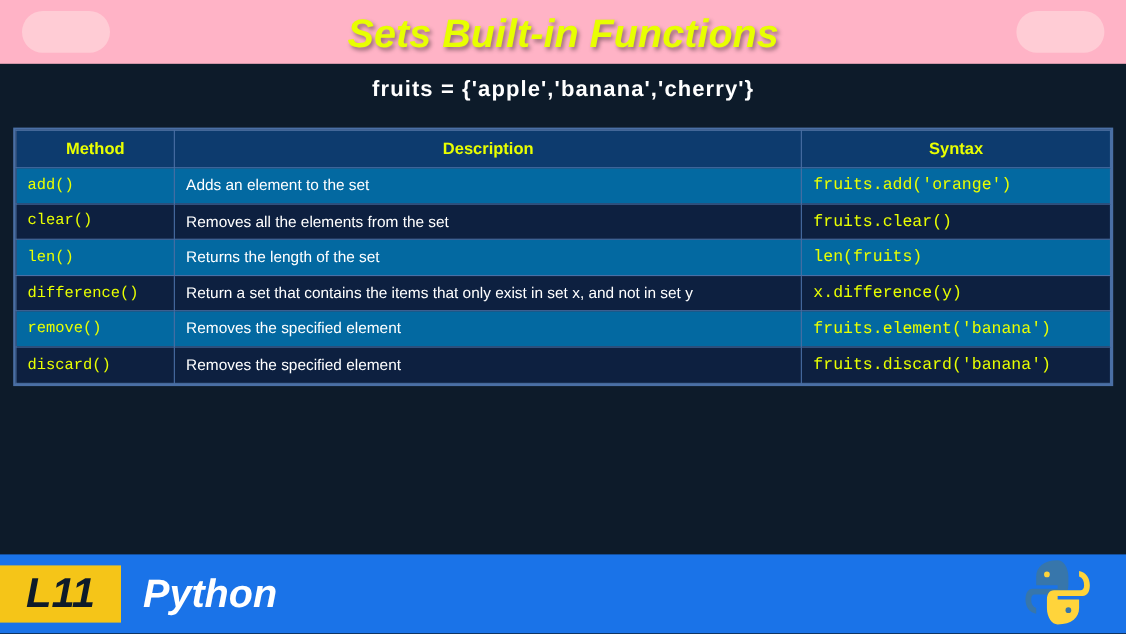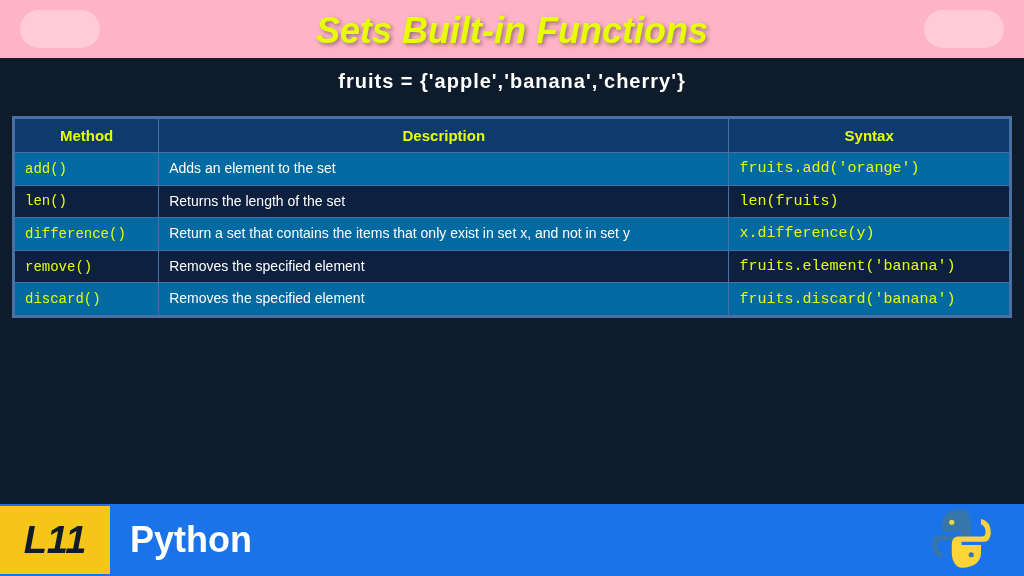--- a/index.html
+++ b/index.html
@@ -140,39 +140,40 @@
       left: 0;
       width: 100%;
       height: 72px;
       background-color: #1a73e8;
       display: flex;
       align-items: center;
     }
 
     .lesson-badge {
       background-color: #f5c518;
-      height: 68px;
+      height: 52px;
       width: 110px;
       display: flex;
       align-items: center;
       justify-content: center;
     }
 
     .lesson-label {
       font-size: 38px;
       font-weight: 900;
       color: #0d1b2a;
       font-style: italic;
     }
 
     .python-label {
       font-size: 36px;
       font-weight: 900;
       color: #ffffff;
       margin-left: 20px;
+      font-style: italic;
     }
 
     
     .python-logo {
       position: absolute;
       right: 30px;
       bottom: 5px;
       width: 65px;
       height: 65px;
     }
@@ -201,20 +202,25 @@
         <th>Syntax</th>
       </tr>
     </thead>
     <tbody id="table-body">
     <tr>
           <td class="method-cell">add()</td>
           <td class="desc-cell">Adds an element to the set</td>
           <td class="syntax-cell">fruits.add('orange')</td>
         </tr>
         <tr>
+          <td class="method-cell">clear()</td>
+          <td class="desc-cell">Removes all the elements from the set</td>
+          <td class="syntax-cell">fruits.clear()</td>
+        </tr>
+        <tr>
           <td class="method-cell">len()</td>
           <td class="desc-cell">Returns the length of the set</td>
           <td class="syntax-cell">len(fruits)</td>
         </tr>
         <tr>
           <td class="method-cell">difference()</td>
           <td class="desc-cell">Return a set that contains the items that only exist in set x, and not in set y</td>
           <td class="syntax-cell">x.difference(y)</td>
         </tr>
         <tr>

